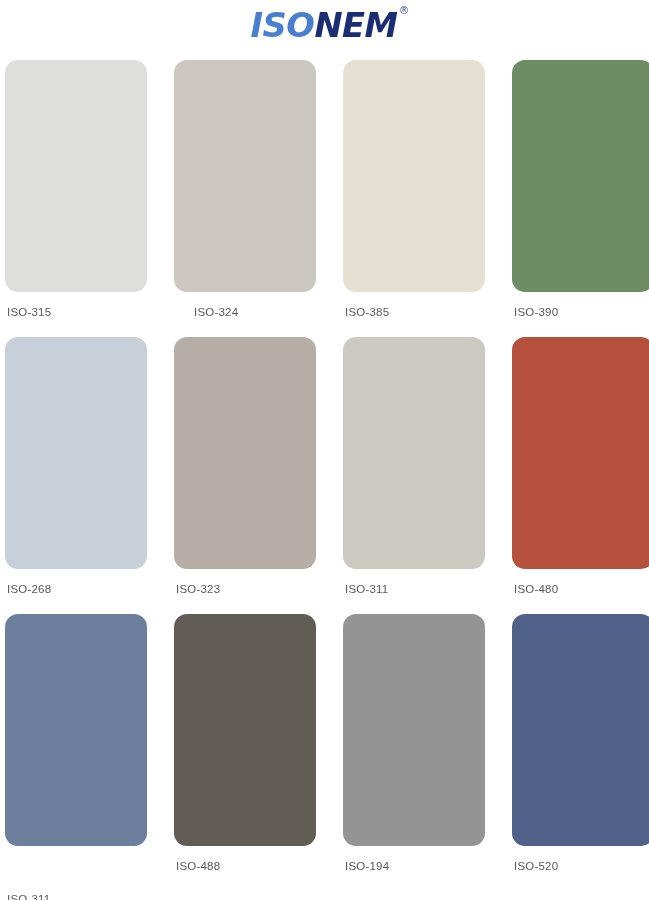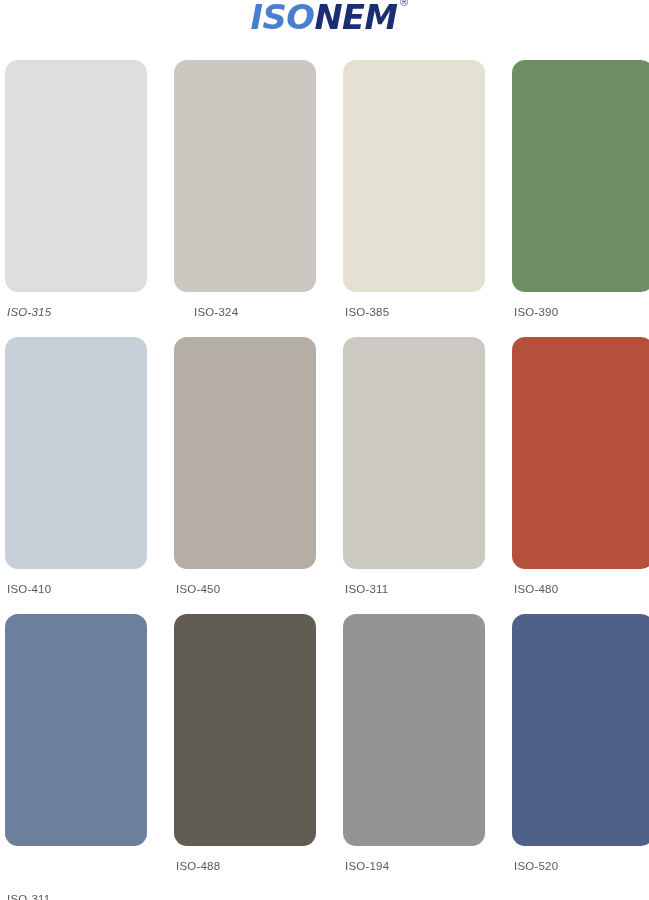--- a/index.html
+++ b/index.html
@@ -15,21 +15,21 @@
     position: relative;
   }
 
   
   .header {
     width: 649px;
     height: 60px;
     display: flex;
     align-items: flex-start;
     justify-content: center;
-    padding-top: 0;
+    padding-top: 8px;
     box-sizing: border-box;
   }
   .logo {
     position: relative;
     display: inline-block;
     font-family: "DejaVu Sans", sans-serif;
     font-weight: bold;
     font-style: italic;
     font-size: 33px;
     letter-spacing: -0.5px;
@@ -101,44 +101,44 @@
   <div class="logo">
     <span class="logo-iso" style="color: rgb(74, 127, 208);">ISO</span><span class="logo-nem" style="color: rgb(28, 46, 115);">NEM</span><span class="logo-reg">®</span>
   </div>
 </div>
 
 <div class="grid">
 
   <div class="row">
     <div class="cell">
       <div class="swatch" style="background-color: rgb(222, 223, 220);"></div>
-      <span class="swatch-label" style="color: rgb(88, 88, 88); font-style: italic;">ISO-315</span>
+      <span class="swatch-label" style="color: rgb(88, 88, 88);">ISO-315</span>
     </div>
     <div class="cell">
       <div class="swatch" style="background-color: rgb(205, 199, 194);"></div>
       <span class="swatch-label" style="color: rgb(88, 88, 88); margin-left: 20px;">ISO-324</span>
     </div>
     <div class="cell">
       <div class="swatch" style="background-color: rgb(228, 225, 210);"></div>
       <span class="swatch-label" style="color: rgb(88, 88, 88);">ISO-385</span>
     </div>
     <div class="cell">
       <div class="swatch" style="background-color: rgb(109, 141, 100);"></div>
       <span class="swatch-label" style="color: rgb(88, 88, 88);">ISO-390</span>
     </div>
   </div>
 
   <div class="row">
     <div class="cell">
       <div class="swatch" style="background-color: rgb(199, 207, 216);"></div>
-      <span class="swatch-label" style="color: rgb(88, 88, 88);">ISO-410</span>
+      <span class="swatch-label" style="color: rgb(88, 88, 88);">ISO-268</span>
     </div>
     <div class="cell">
       <div class="swatch" style="background-color: rgb(180, 174, 166);"></div>
-      <span class="swatch-label" style="color: rgb(88, 88, 88);">ISO-450</span>
+      <span class="swatch-label" style="color: rgb(88, 88, 88);">ISO-323</span>
     </div>
     <div class="cell">
       <div class="swatch" style="background-color: rgb(203, 201, 194);"></div>
       <span class="swatch-label" style="color: rgb(88, 88, 88);">ISO-311</span>
     </div>
     <div class="cell">
       <div class="swatch" style="background-color: rgb(180, 80, 60);"></div>
       <span class="swatch-label" style="color: rgb(88, 88, 88);">ISO-480</span>
     </div>
   </div>

